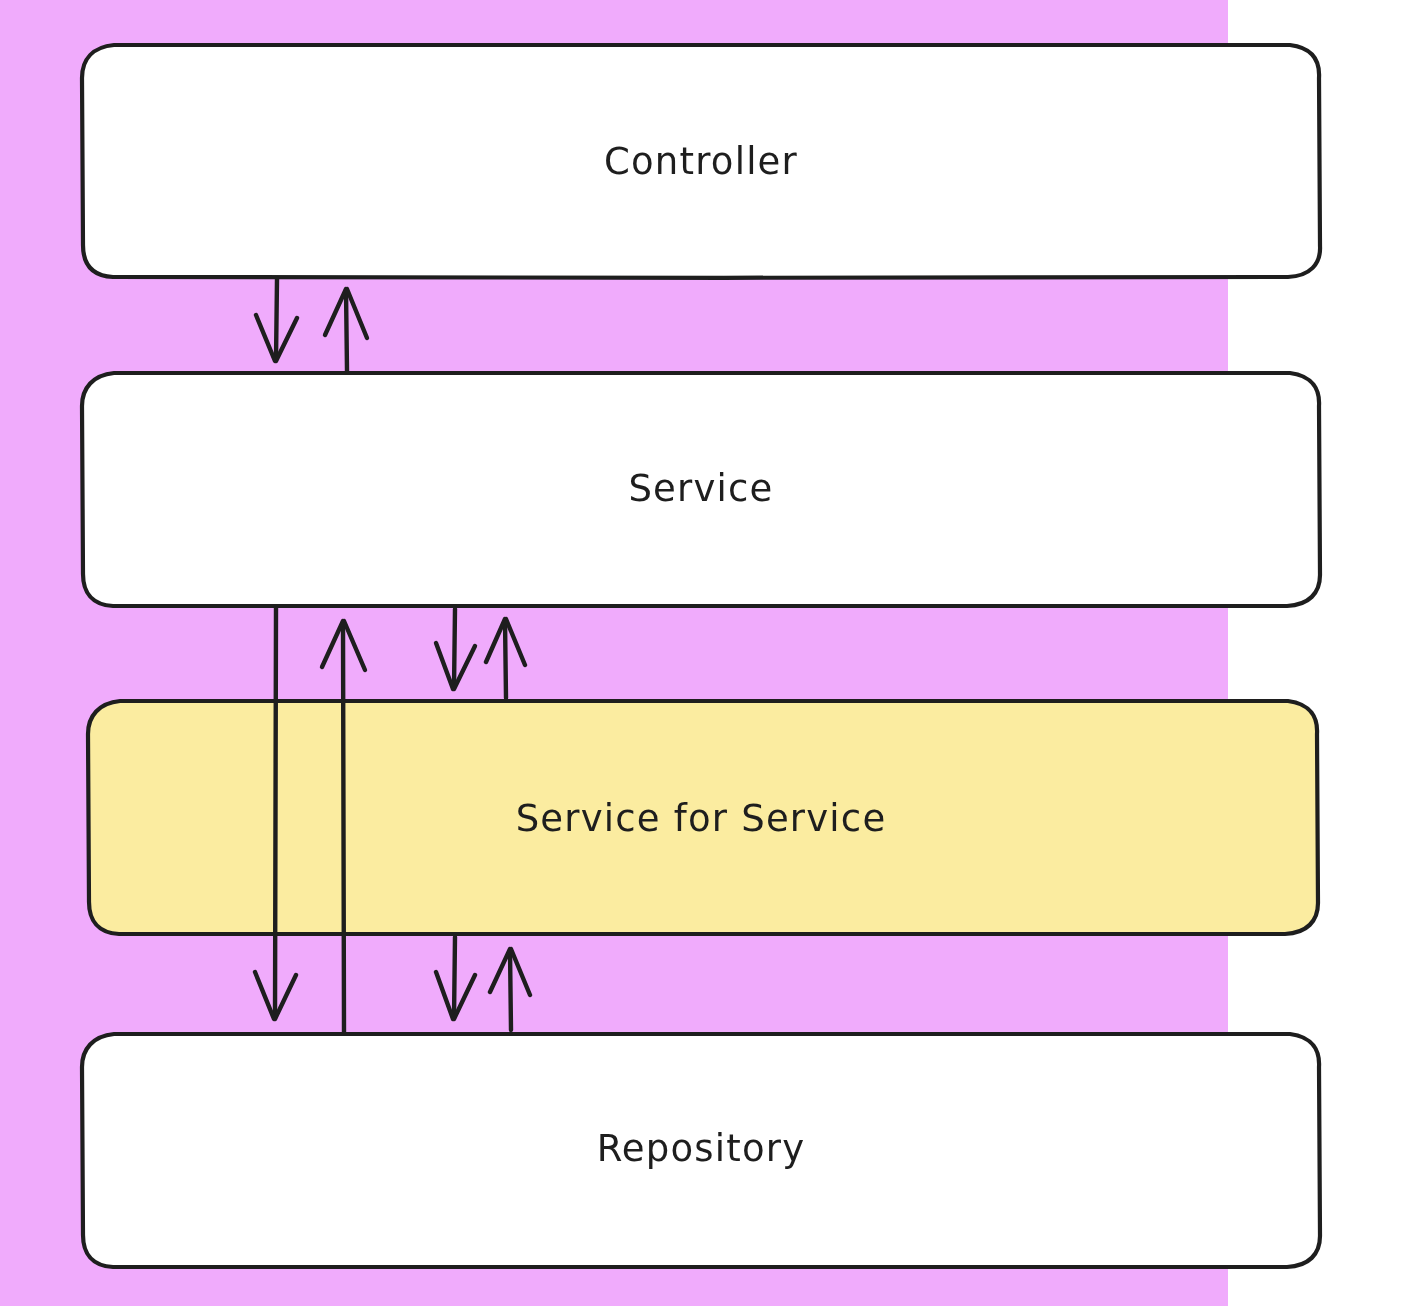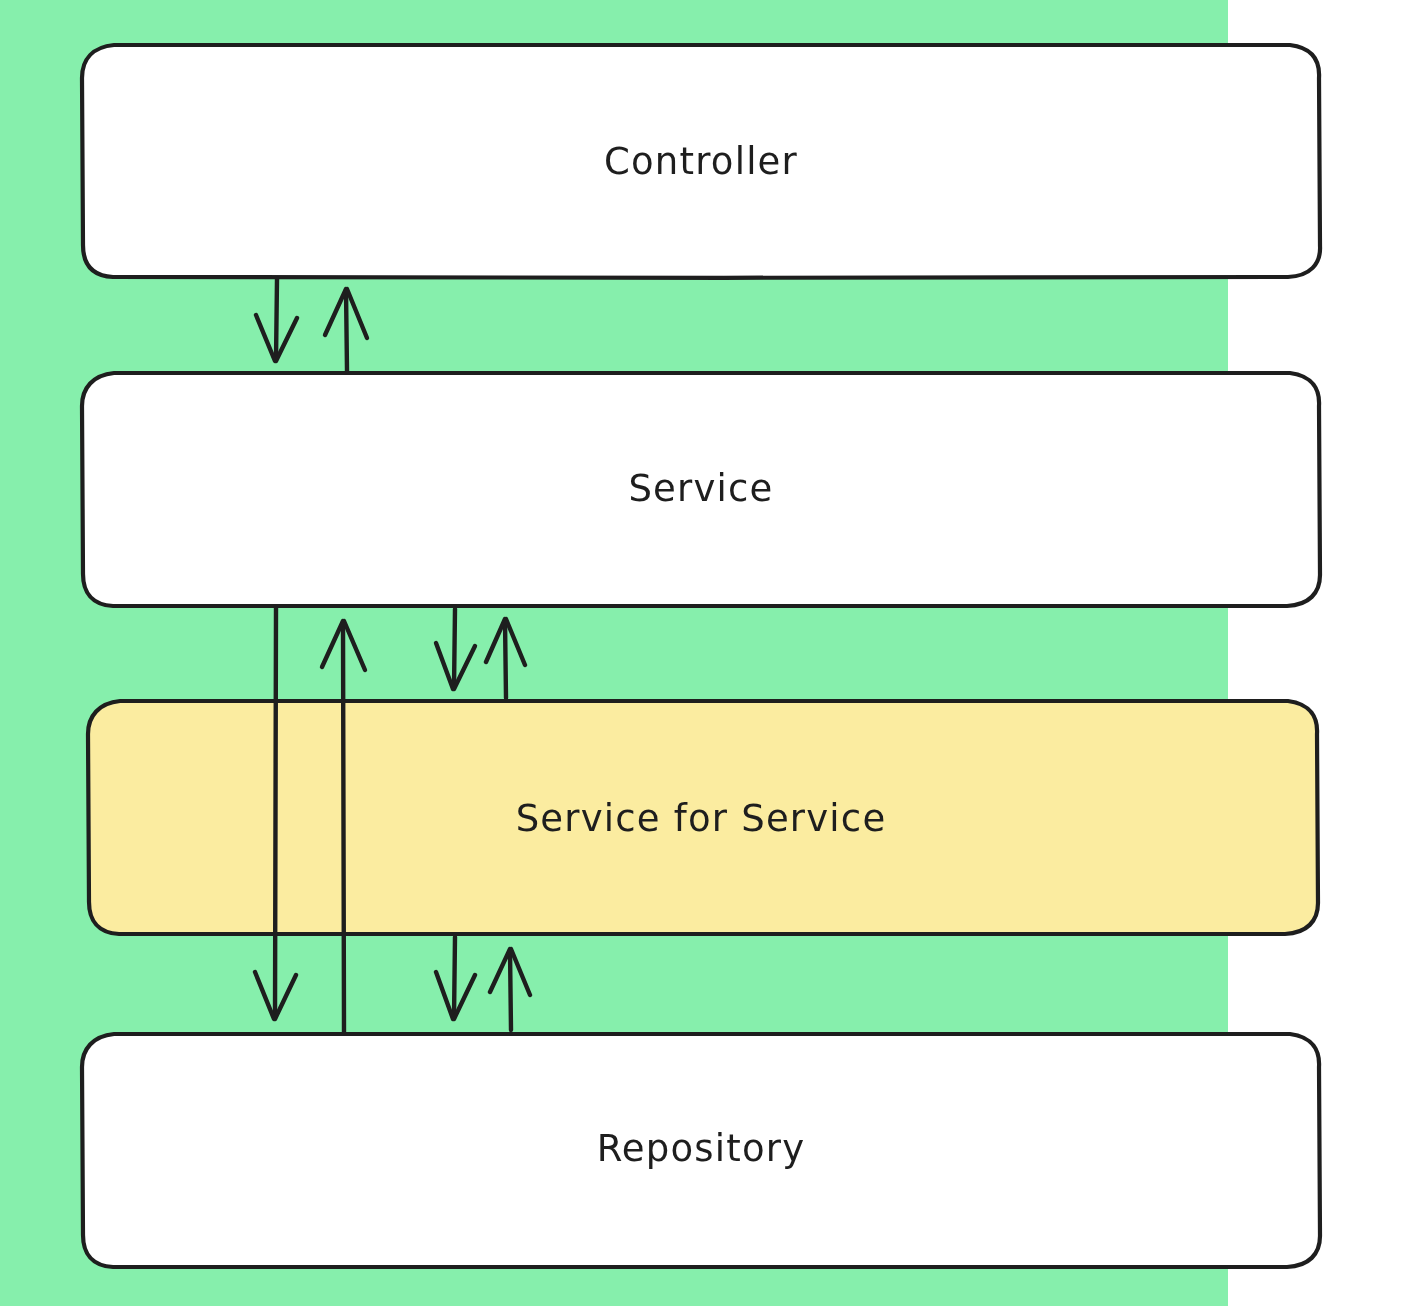--- a/index.html
+++ b/index.html
@@ -10,21 +10,21 @@
   body {
     width: 1404px;
     height: 1306px;
     font-family: "DejaVu Sans", sans-serif;
     overflow: hidden;
   }
   #diagram-root {
     position: relative;
     width: 1228px;
     height: 1306px;
-    background: #86efac;
+    background: #f0abfc;
   }
   #diagram-svg {
     position: absolute;
     top: 0;
     left: 0;
     width: 1404px;
     height: 1306px;
     display: block;
   }
   .node-label {

